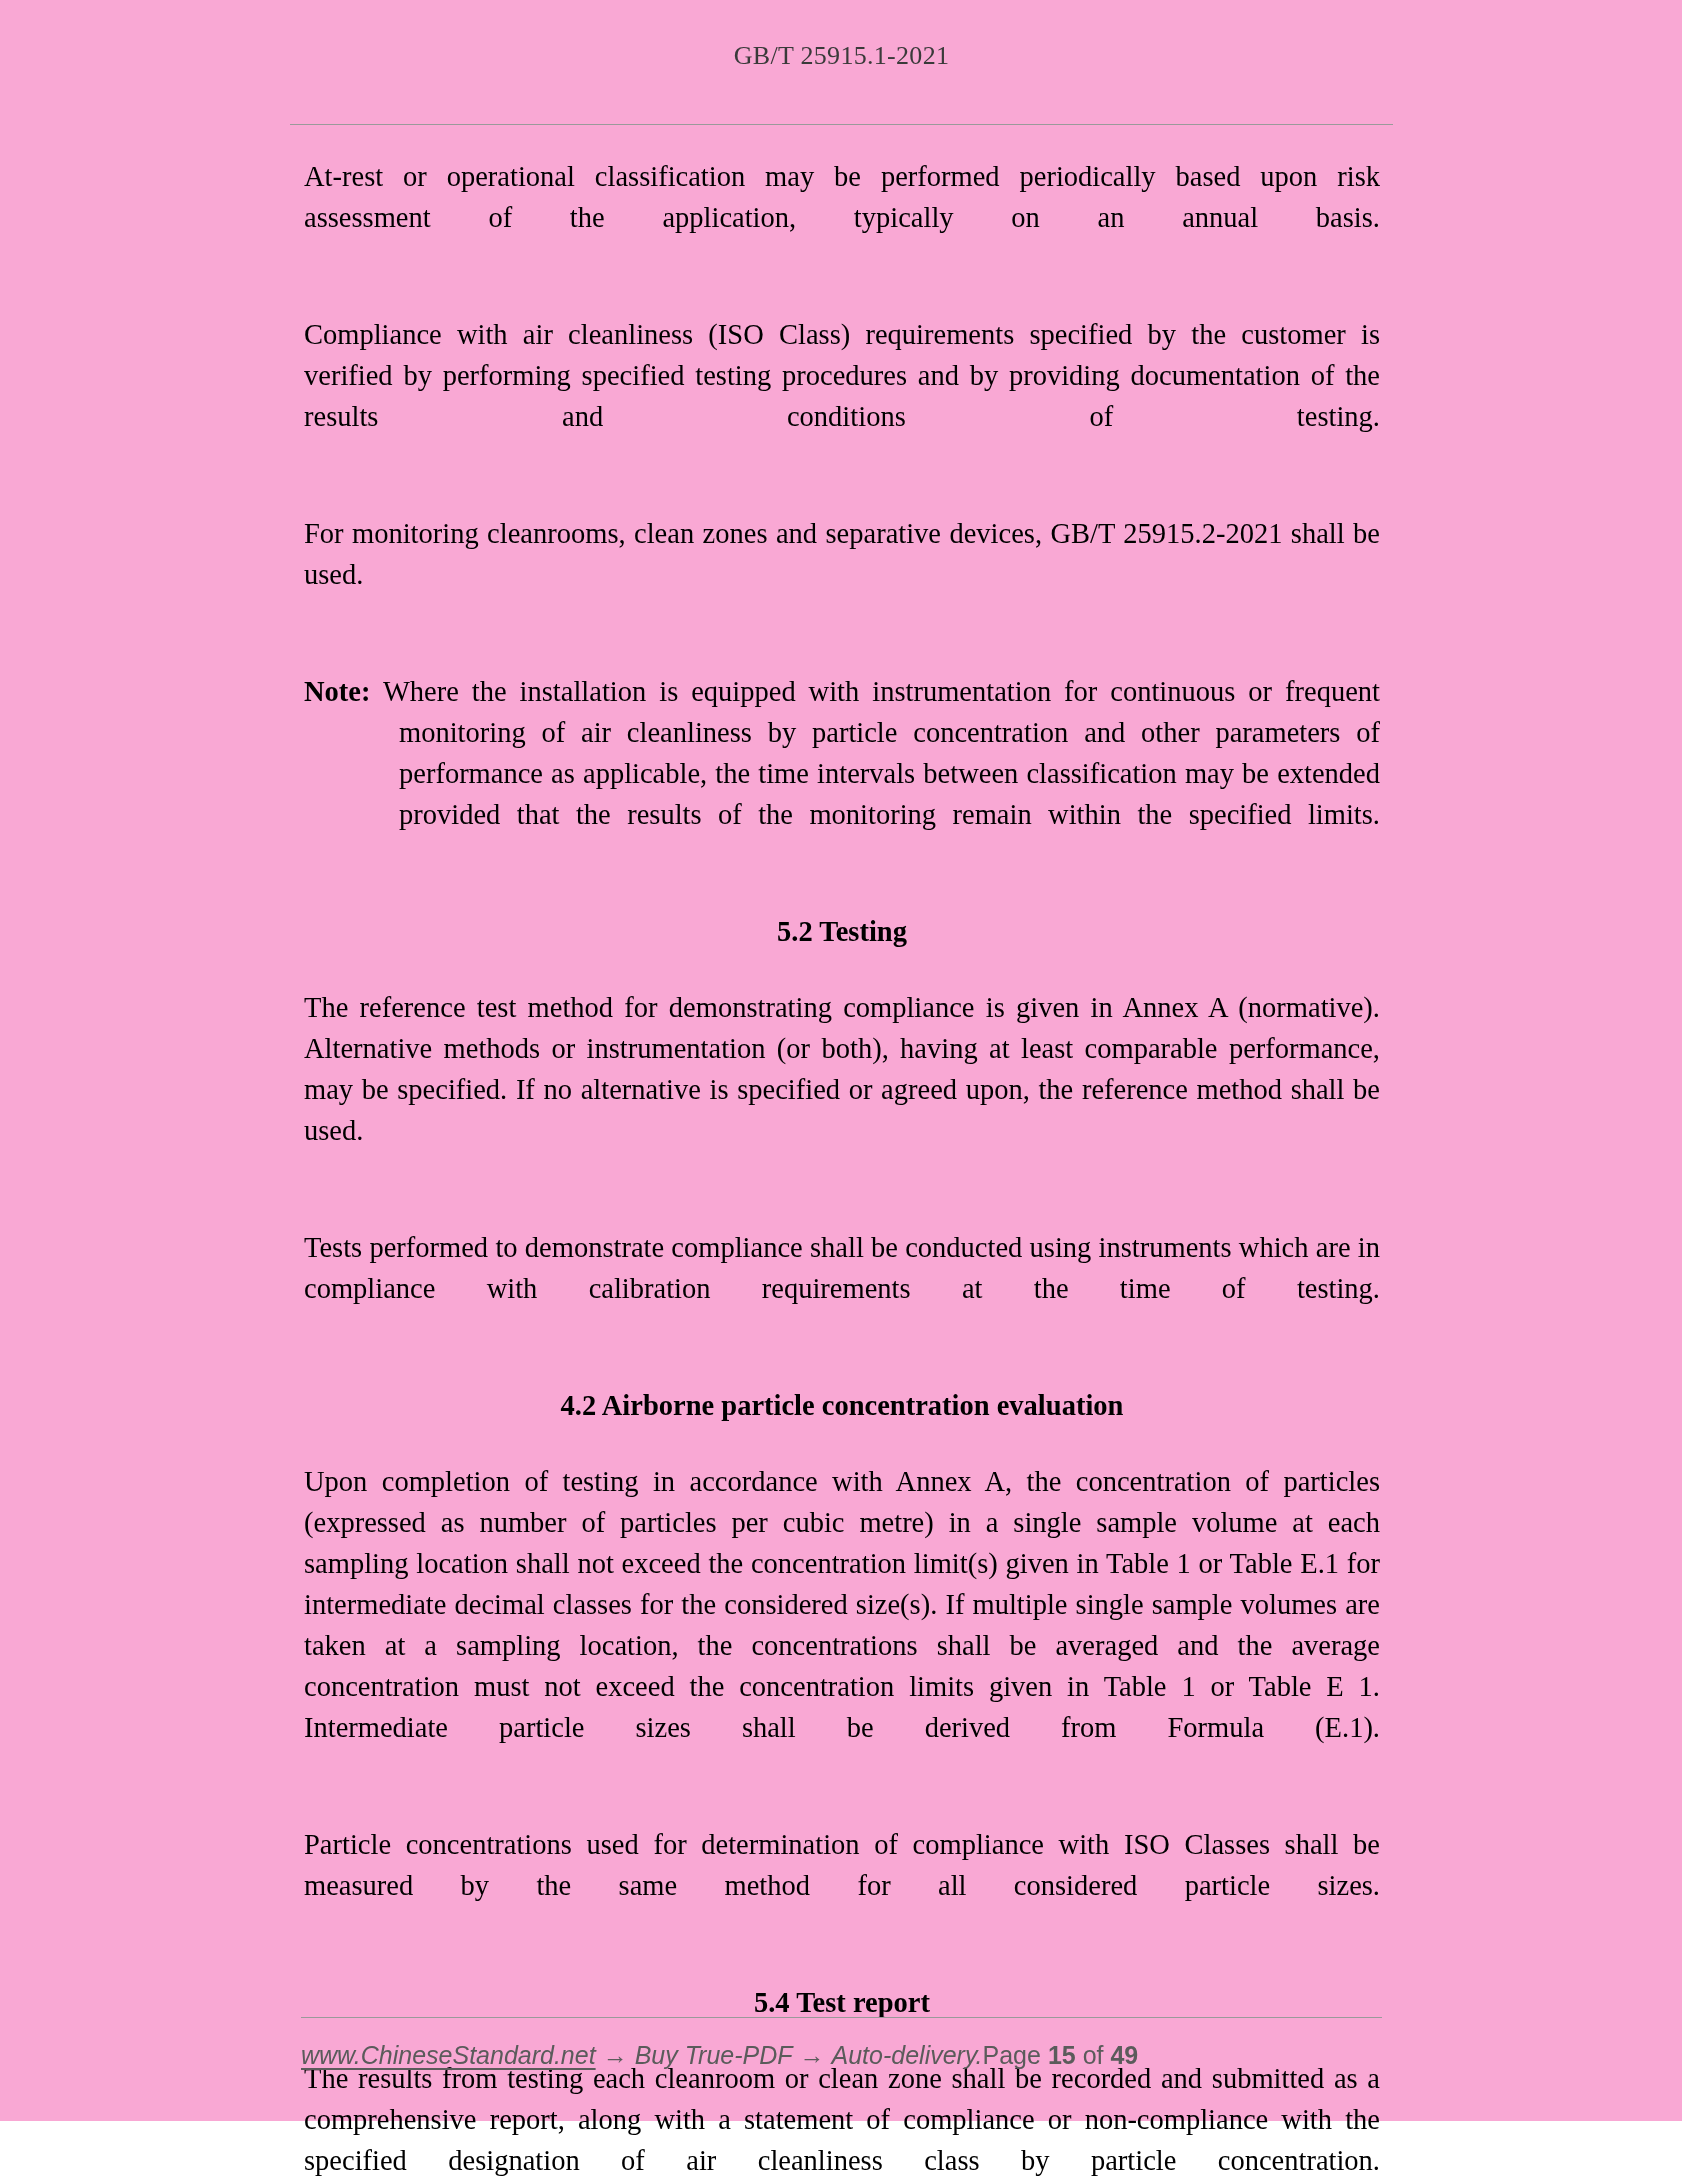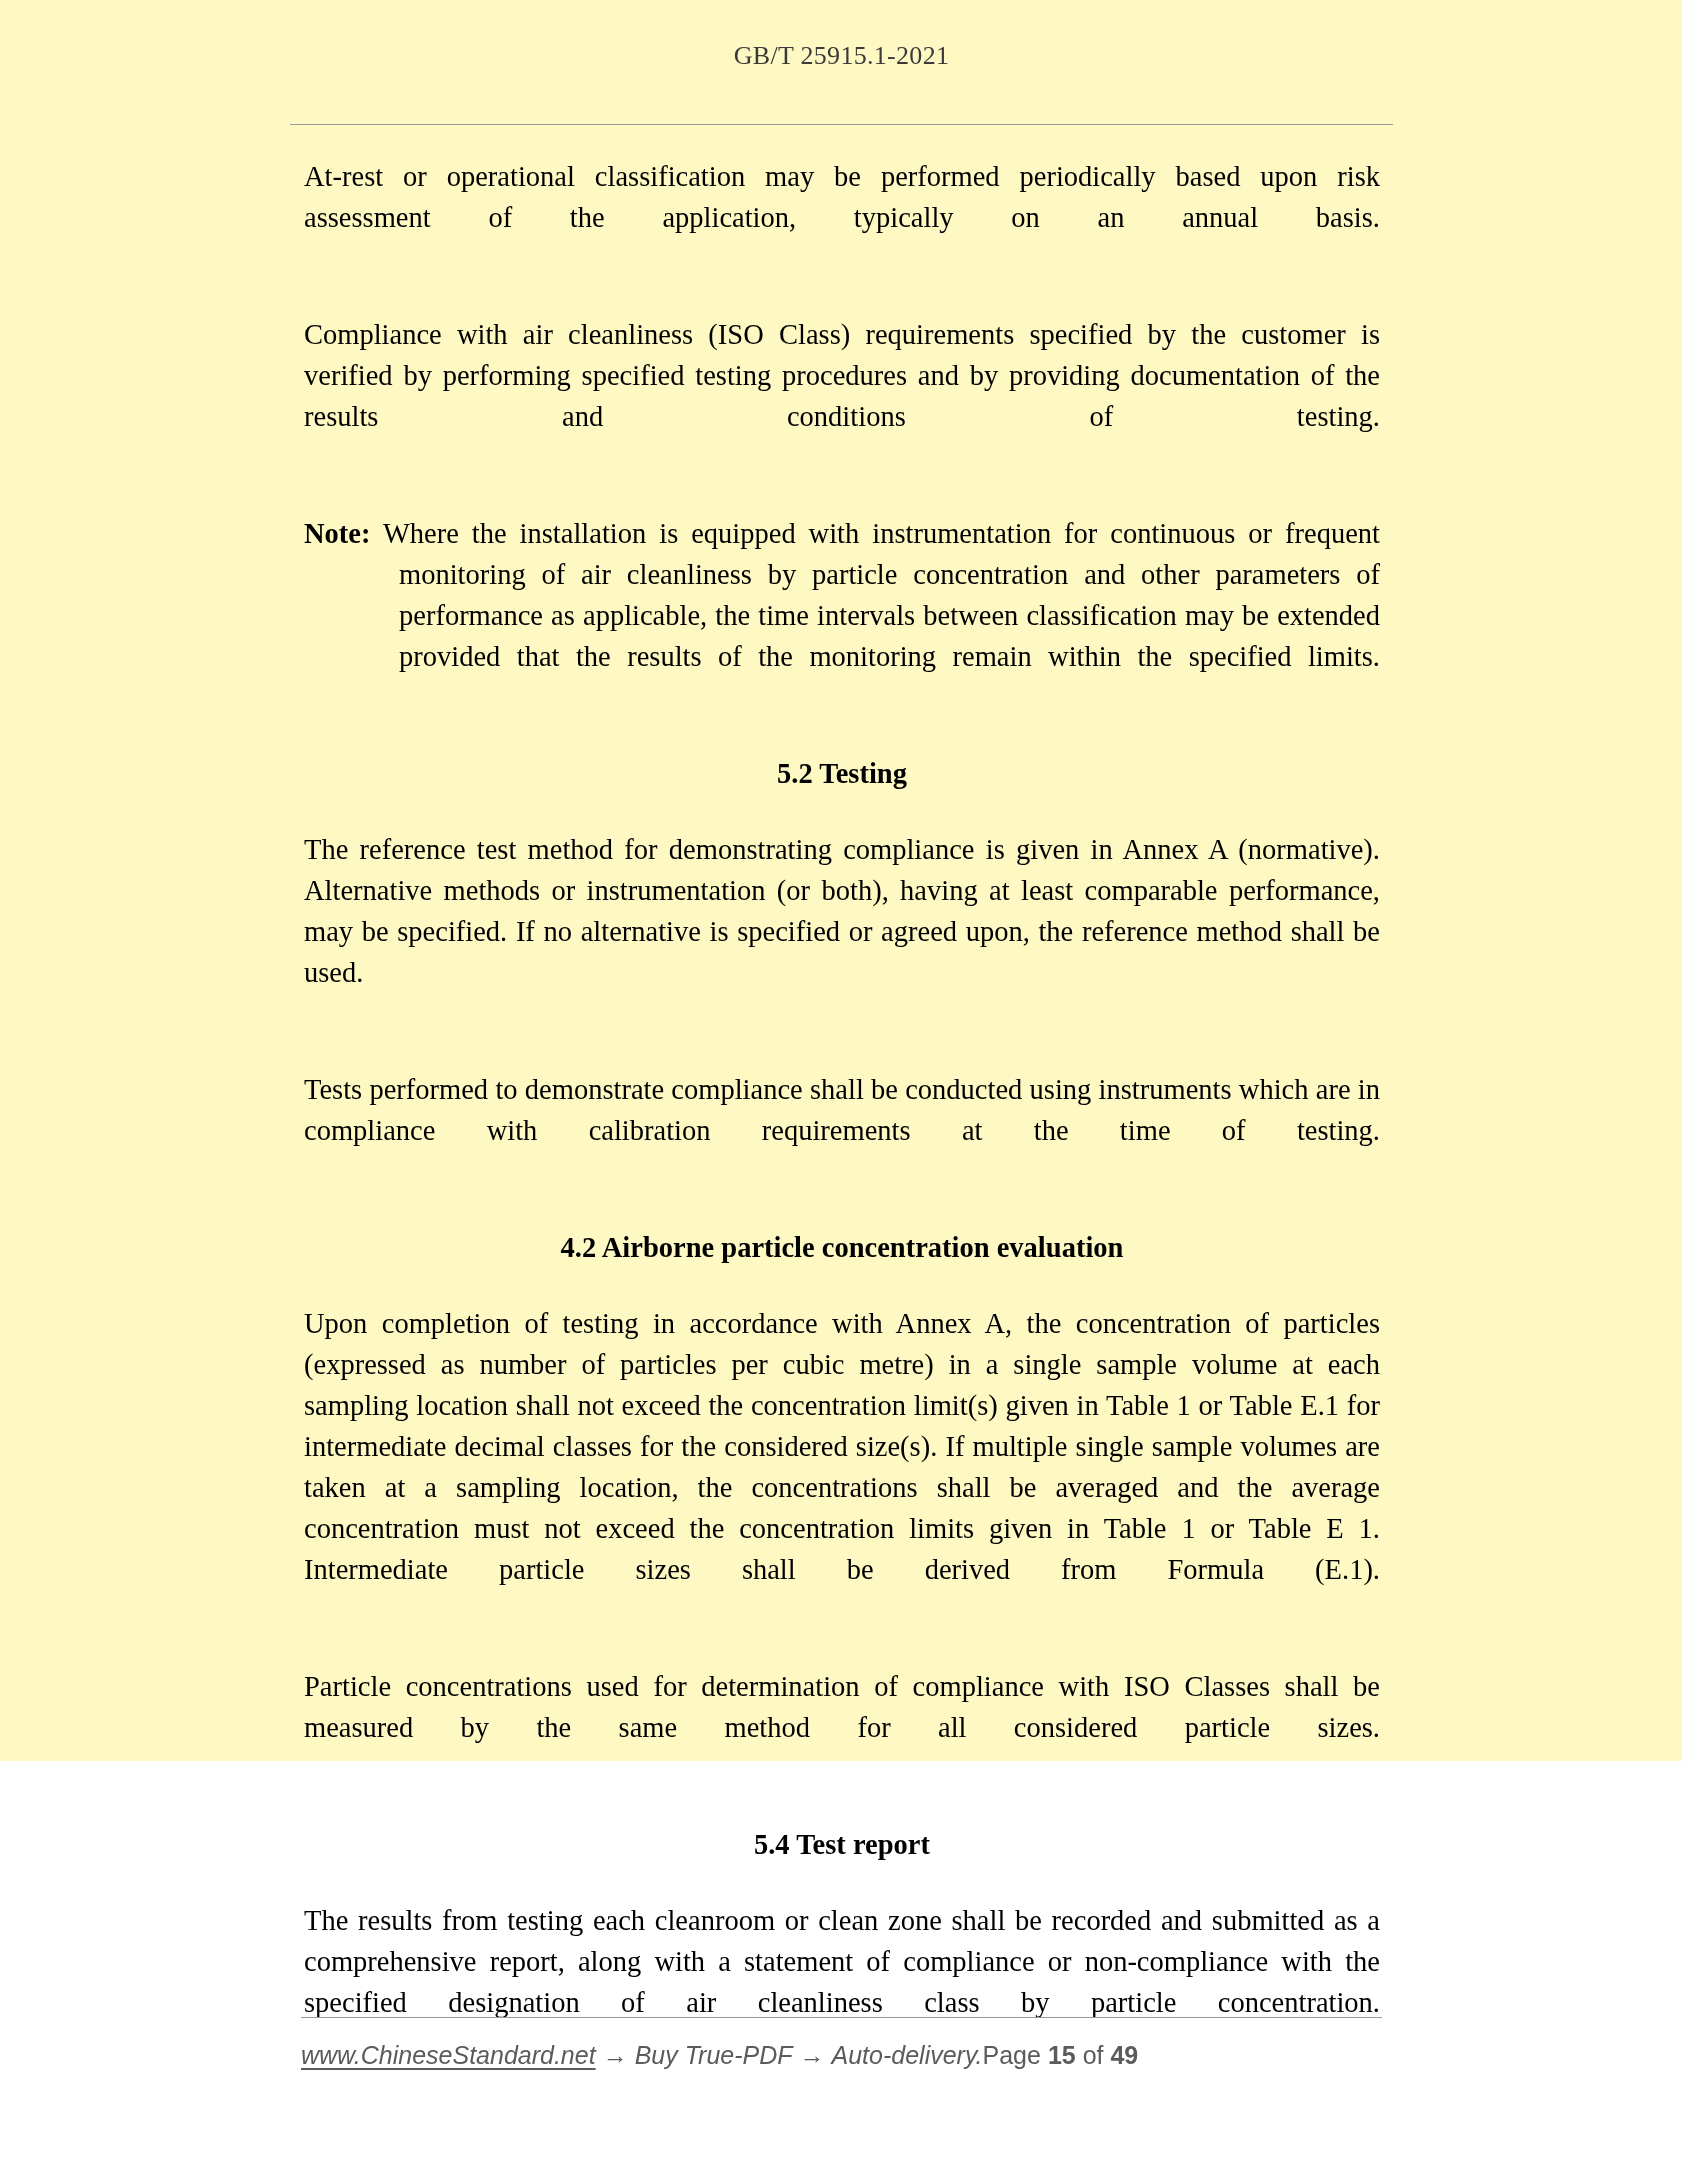--- a/index.html
+++ b/index.html
@@ -14,22 +14,22 @@
     color: #000000;
     position: relative;
     overflow: hidden;
   }
 
   .page {
     position: absolute;
     left: 0;
     top: 0;
     width: 1683px;
-    height: 1761px;
-    background: #fef9c3;
+    height: 2121px;
+    background: #f9a8d4;
   }
 
   
   .page-header {
     position: absolute;
     left: 290px;
     top: 38px;
     width: 1103px;
     text-align: center;
   }
@@ -149,20 +149,21 @@
     <div class="header-title">GB/T 25915.1-2021</div>
   </div>
   <div class="header-rule"></div>
 
   <div class="content">
 
     <p class="para">At-rest or operational classification may be performed periodically based upon risk assessment of the application, typically on an annual basis.</p>
 
     <p class="para">Compliance with air cleanliness (ISO Class) requirements specified by the customer is verified by performing specified testing procedures and by providing documentation of the results and conditions of testing.</p>
 
+    <p class="para">For monitoring cleanrooms, clean zones and separative devices, GB/T 25915.2-2021 shall be used.</p>
 
     <div class="note-block"><span class="note-label">Note:</span><span> </span><span>Where the installation is equipped with instrumentation for continuous or frequent monitoring of air cleanliness by particle concentration and other parameters of performance as applicable, the time intervals between classification may be extended provided that the results of the monitoring remain within the specified limits.</span></div>
 
     <h2 class="section-heading">5.2 Testing</h2>
 
     <p class="para">The reference test method for demonstrating compliance is given in Annex A (normative). Alternative methods or instrumentation (or both), having at least comparable performance, may be specified. If no alternative is specified or agreed upon, the reference method shall be used.</p>
 
     <p class="para">Tests performed to demonstrate compliance shall be conducted using instruments which are in compliance with calibration requirements at the time of testing.</p>
 
     <h2 class="section-heading">4.2 Airborne particle concentration evaluation</h2>

